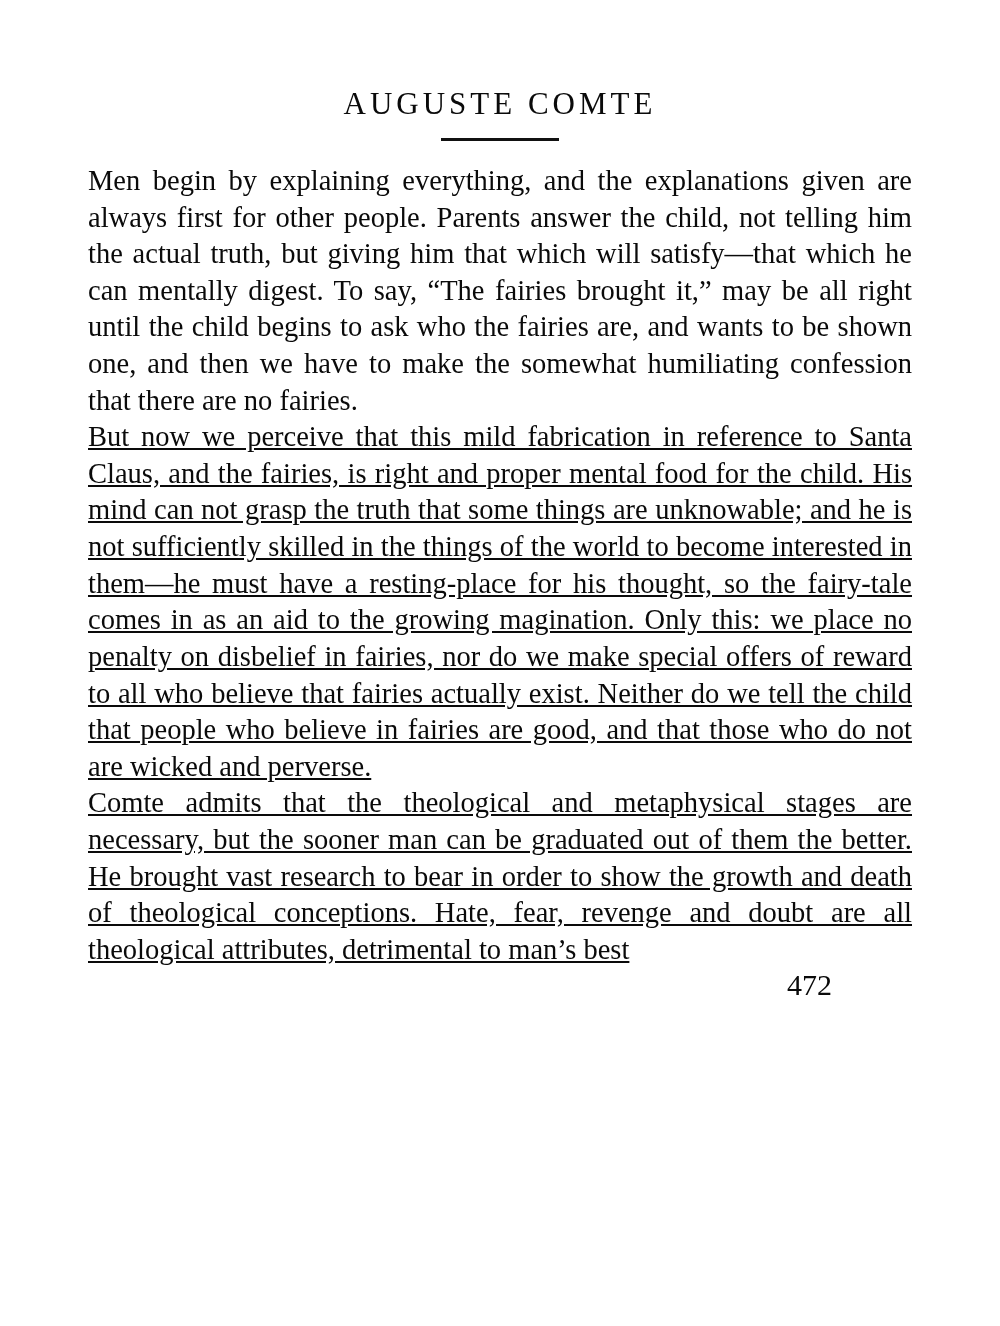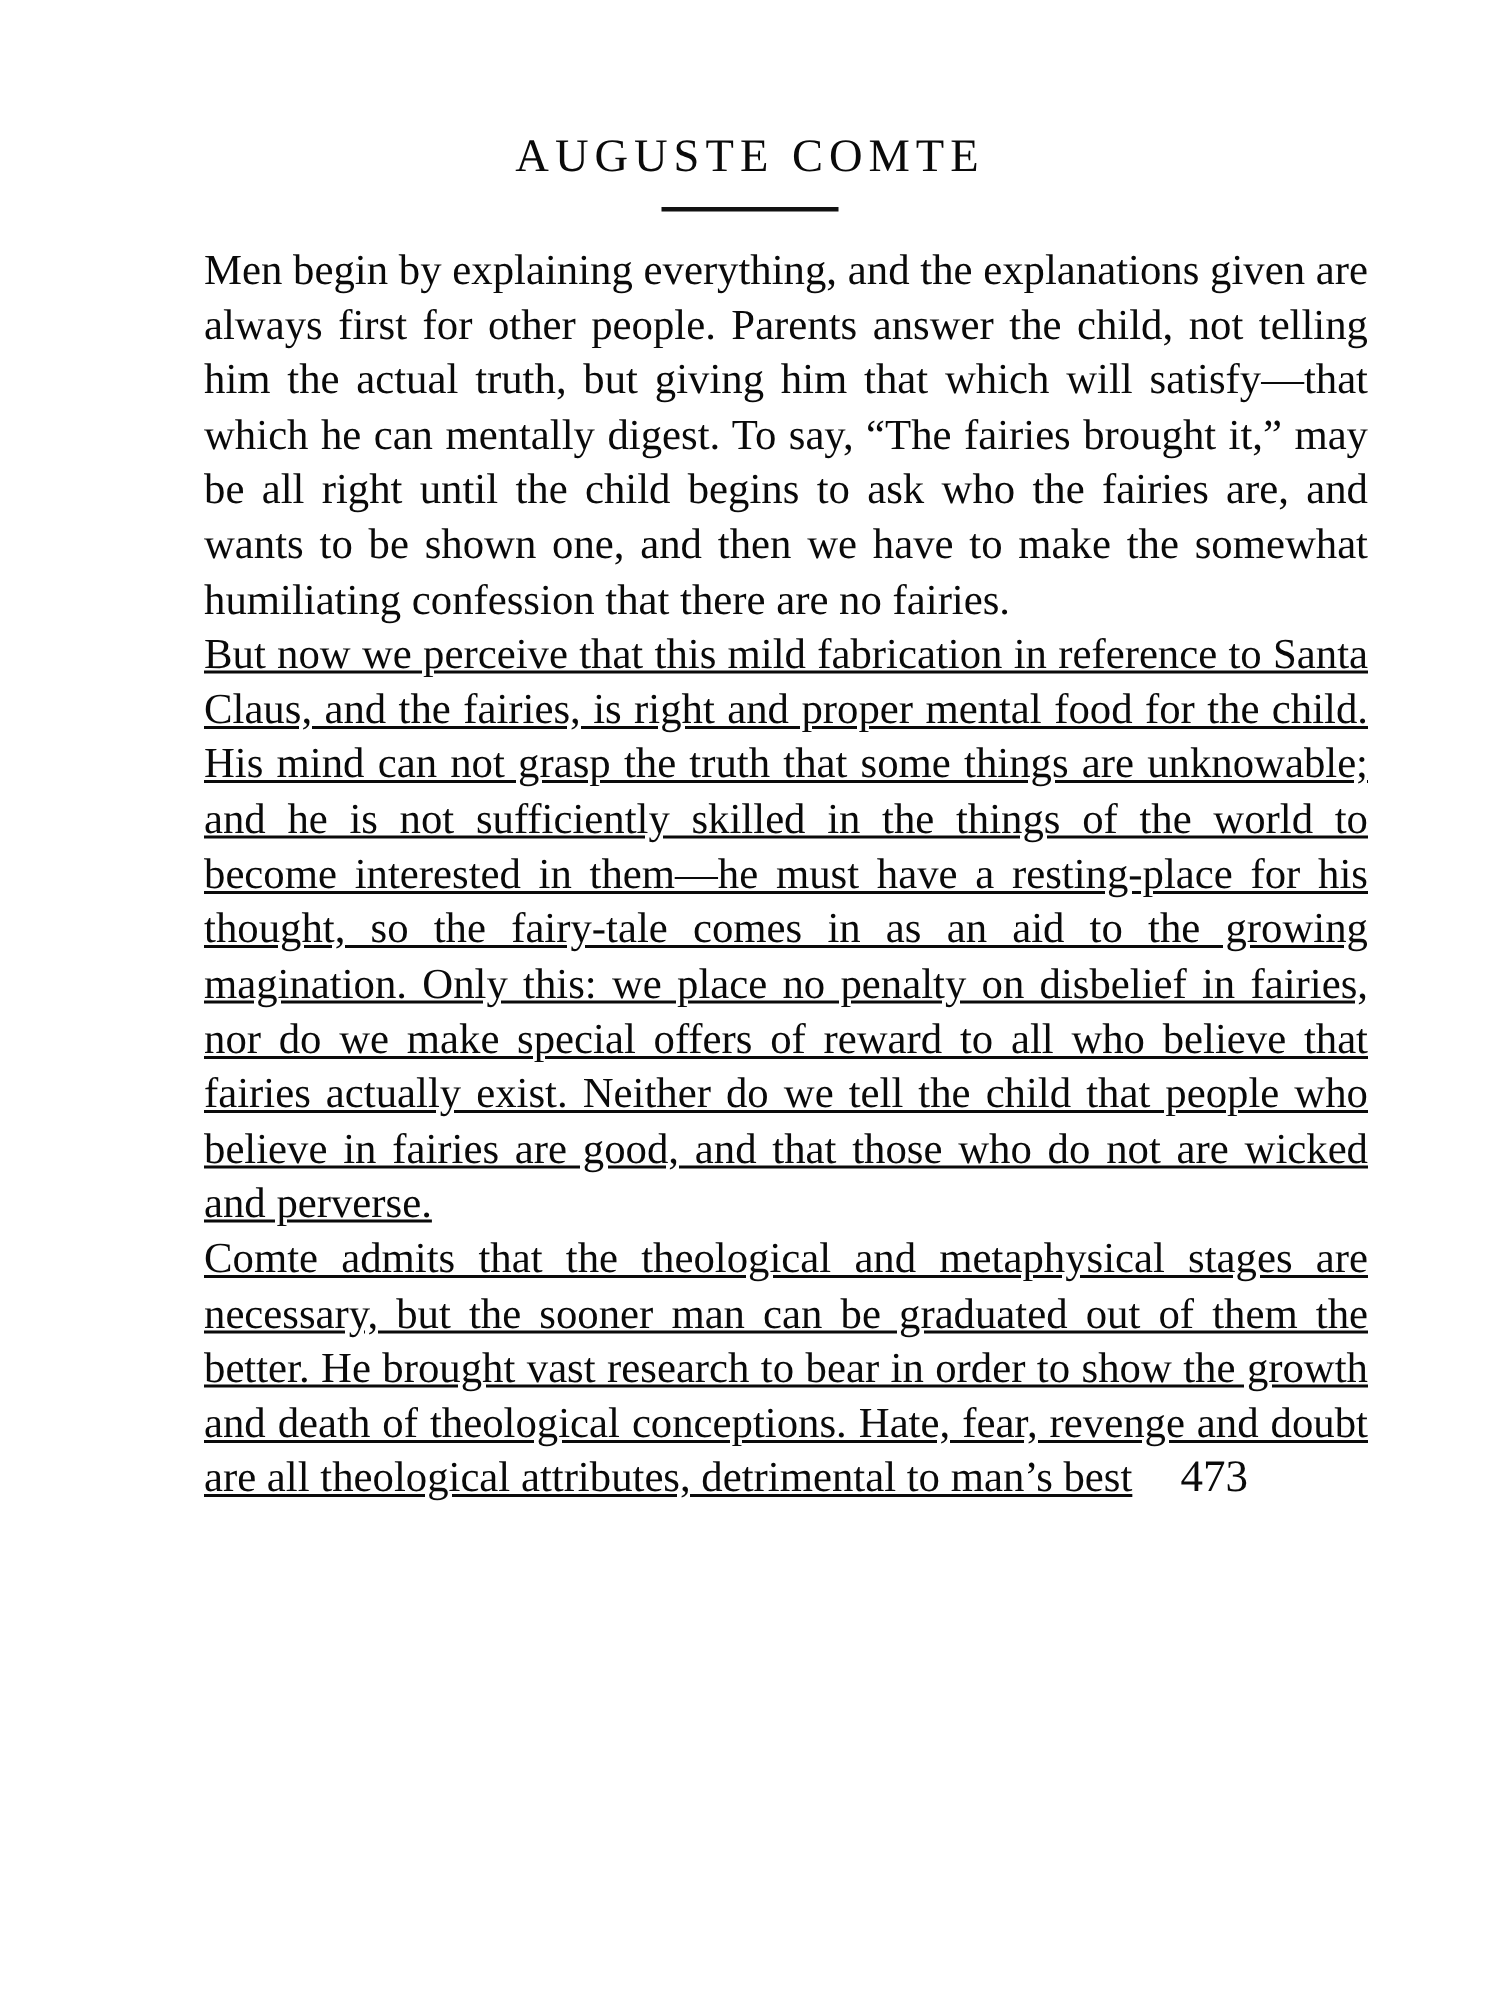--- a/index.html
+++ b/index.html
@@ -37,21 +37,20 @@
     background: #111;
     margin: 16px auto 0 auto;
   }
   .body-text {
     margin-top: 22px;
     font-size: 28.5px;
     line-height: 1.285;
     text-align: justify;
     text-justify: inter-word;
     font-family: "Liberation Serif", serif;
-    margin-left: 48px;
   }
   .body-text p {
     margin: 0 0 0 0;
     text-indent: 0;
   }
   .body-text p + p {
     margin-top: 0;
     text-decoration: underline;
   }
   .page-number {
@@ -70,15 +69,15 @@
   <h1 class="running-head">AUGUSTE COMTE</h1>
 
   <div class="head-rule"></div>
 
   <div class="body-text">
     <p>Men begin by explaining everything, and the explanations given are always first for other people. Parents answer the child, not telling him the actual truth, but giving him that which will satisfy—that which he can mentally digest. To say, “The fairies brought it,” may be all right until the child begins to ask who the fairies are, and wants to be shown one, and then we have to make the somewhat humiliating confession that there are no fairies.</p>
     <p>But now we perceive that this mild fabrication in reference to Santa Claus, and the fairies, is right and proper mental food for the child. His mind can not grasp the truth that some things are unknowable; and he is not sufficiently skilled in the things of the world to become interested in them—he must have a resting-place for his thought, so the fairy-tale comes in as an aid to the growing magination. Only this: we place no penalty on disbelief in fairies, nor do we make special offers of reward to all who believe that fairies actually exist. Neither do we tell the child that people who believe in fairies are good, and that those who do not are wicked and perverse.</p>
     <p>Comte admits that the theological and metaphysical stages are necessary, but the sooner man can be graduated out of them the better. He brought vast research to bear in order to show the growth and death of theological conceptions. Hate, fear, revenge and doubt are all theological attributes, detrimental to man’s best</p>
   </div>
 
-  <div class="page-number">473</div>
+  <div class="page-number">472</div>
 
 </div>
 
 </body></html>

